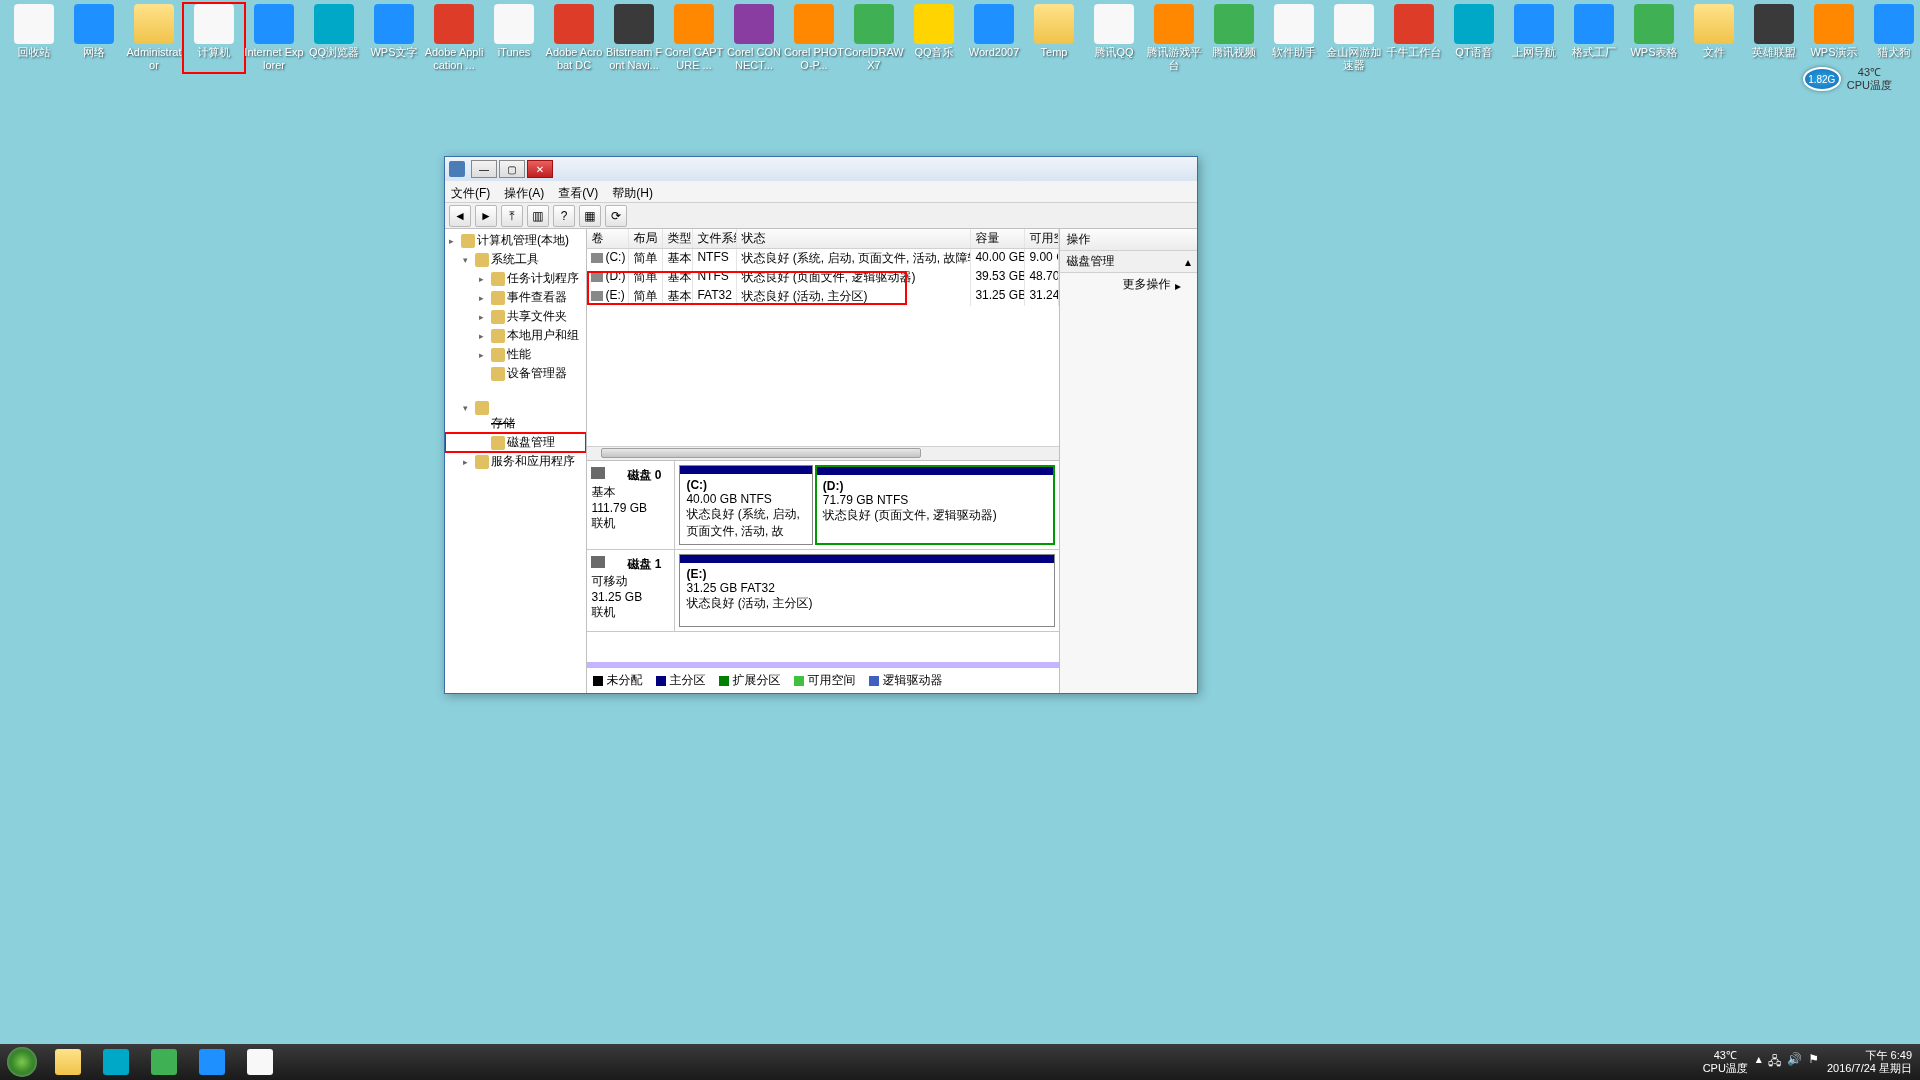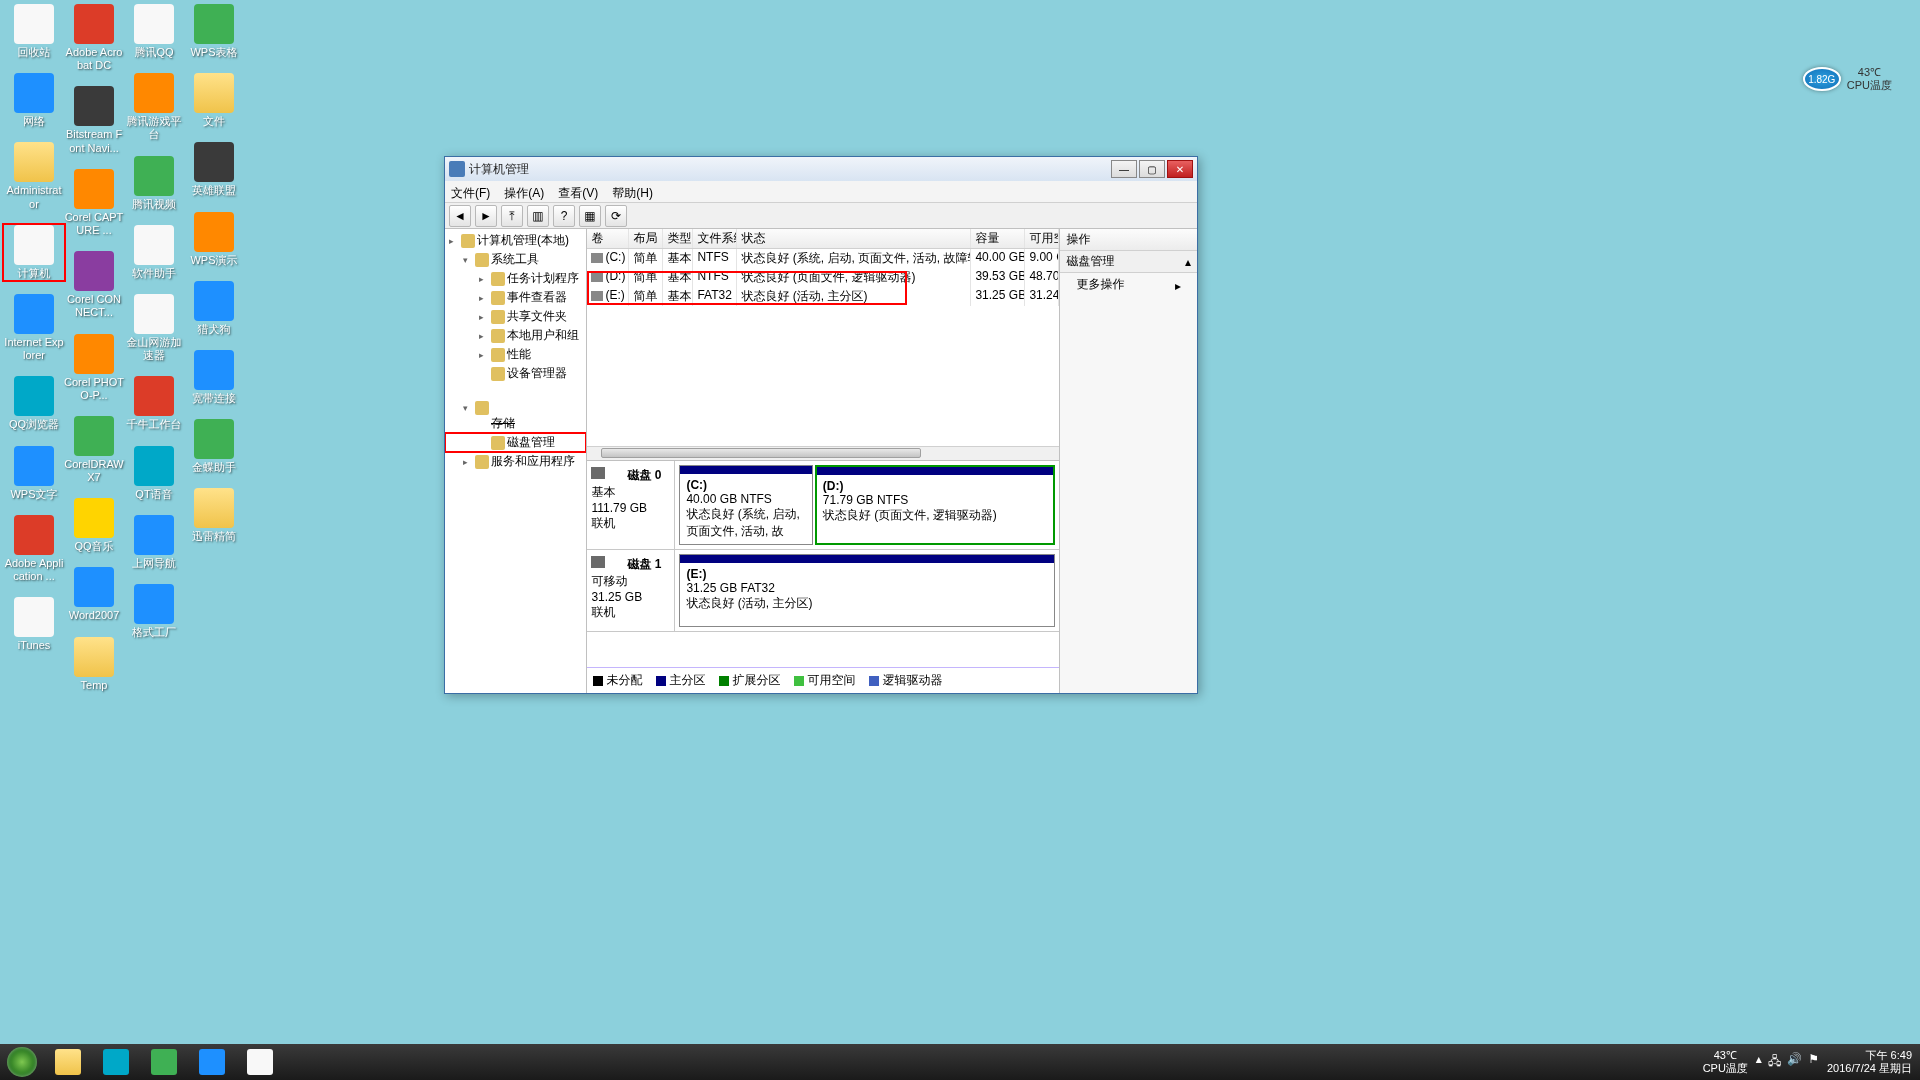--- a/index.html
+++ b/index.html
@@ -1,20 +1,20 @@
 <!DOCTYPE html>
 <html><head>
 <meta charset="utf-8">
 <style>
 * { margin: 0; padding: 0; box-sizing: border-box; font-family: "Microsoft YaHei", "SimSun", sans-serif; }
 body { width: 1920px; height: 1080px; background: #8cd0dc; overflow: hidden; position: relative; }
 
 
 .desktop { position: absolute; top: 0; left: 0; padding: 4px; }
-.icon-col { display: flex; flex-direction: column; }
+.icon-col { display: flex; flex-direction: row; }
 .desktop-icon { width: 60px; text-align: center; color: #fff; font-size: 11px; margin: 0 0 14px 0; text-shadow: 1px 1px 2px rgba(0,0,0,0.7); cursor: pointer; }
 .desktop-icon .ic { width: 40px; height: 40px; margin: 0 auto 2px; border-radius: 4px; display: flex; align-items: center; justify-content: center; font-size: 22px; }
 .desktop-icon .lbl { display: block; line-height: 1.2; word-break: break-all; }
 .desk-row { display: flex; gap: 0; }
 .ic-red { background: #dc3c28; color: #fff; }
 .ic-dark { background: #3a3a3a; color: #e8c050; }
 .ic-green { background: #3fb054; color: #fff; }
 .ic-folder { background: linear-gradient(#ffe28a,#f0c34a); }
 .ic-blue { background: #1e90ff; color: #fff; }
 .ic-orange { background: #ff8800; color: #fff; }
@@ -76,27 +76,27 @@
 .disk-info { width: 88px; padding: 6px 4px; border-right: 1px solid #c8c8c8; }
 .disk-info .dic { display:inline-block; width:14px; height:12px; background:#6a6a6a; margin-right:2px; }
 .disk-info b { font-weight: bold; margin-left: 20px; }
 .parts { flex: 1; display: flex; padding: 4px; gap: 2px; }
 .part { border: 1px solid #888; display: flex; flex-direction: column; }
 .part .phdr { height: 8px; background: #000080; }
 .part.sel { border: 2px solid #009900; }
 .part .pbody { padding: 4px 6px; flex: 1; }
 .part .pbody b { display: block; }
 
-.legend { border-top: 1px solid #c4b5fd; padding: 4px 6px; font-size: 12px; display: flex; gap: 14px; align-items: center; }
+.legend { border-top: 6px solid #c4b5fd; padding: 4px 6px; font-size: 12px; display: flex; gap: 14px; align-items: center; }
 .legend .sw { width: 10px; height: 10px; display: inline-block; margin-right: 3px; vertical-align: middle; }
 
 .actions-pane { width: 140px; background: #f7f7f7; font-size: 12px; }
 .actions-pane .ahdr { background: linear-gradient(#fcfcfc,#ececec); border-bottom: 1px solid #d0d0d0; padding: 2px 6px; }
 .actions-pane .asect { background: #f0f0f0; border-bottom: 1px solid #d0d0d0; padding: 2px 6px; display: flex; justify-content: space-between; align-items: center; }
-.actions-pane .aitem { padding: 3px 16px; cursor: pointer; display:flex; justify-content:space-between; align-items:flex-end; }
+.actions-pane .aitem { padding: 3px 16px; cursor: pointer; display:flex; justify-content:space-between; align-items:flex-end;margin-left:46px; }
 
 
 .taskbar { position: absolute; bottom: 0; left: 0; right: 0; height: 36px; background: linear-gradient(#3a3a3a,#1a1a1a); display: flex; align-items: center; }
 .start { width: 44px; height: 36px; display: flex; align-items: center; justify-content: center; cursor: pointer; }
 .start-orb { width: 30px; height: 30px; border-radius: 50%; background: radial-gradient(#7ec850,#2a7a20 60%, #1a5010); box-shadow: 0 0 4px rgba(255,255,255,.5) inset; }
 .task-item { width: 44px; height: 32px; margin: 2px; border-radius: 2px; display: flex; align-items: center; justify-content: center; cursor: pointer; }
 .task-item .ti { width: 26px; height: 26px; border-radius: 3px; }
 .tray { margin-left: auto; display: flex; align-items: center; color: #fff; font-size: 11px; padding: 0 8px; gap: 8px; }
 .tray-temp { text-align: center; line-height: 1.2; }
 .tray-icons { display: flex; gap: 6px; font-size: 12px; }
@@ -262,21 +262,20 @@
   <div class="cpu-badge">1.82G</div>
   <div class="cpu-text">
     <div>43℃</div>
     <div>CPU温度</div>
   </div>
 </div>
 
 <div class="window">
   <div class="titlebar">
     <div class="ticon"></div>
-    <div class="ttext">计算机管理</div>
     <div class="win-btns">
       <div class="win-btn">—</div>
       <div class="win-btn">▢</div>
       <div class="win-btn close">✕</div>
     </div>
   </div>
   <div class="menubar" id="menubar">
       <span>文件(F)</span>
       <span>操作(A)</span>
       <span>查看(V)</span>

